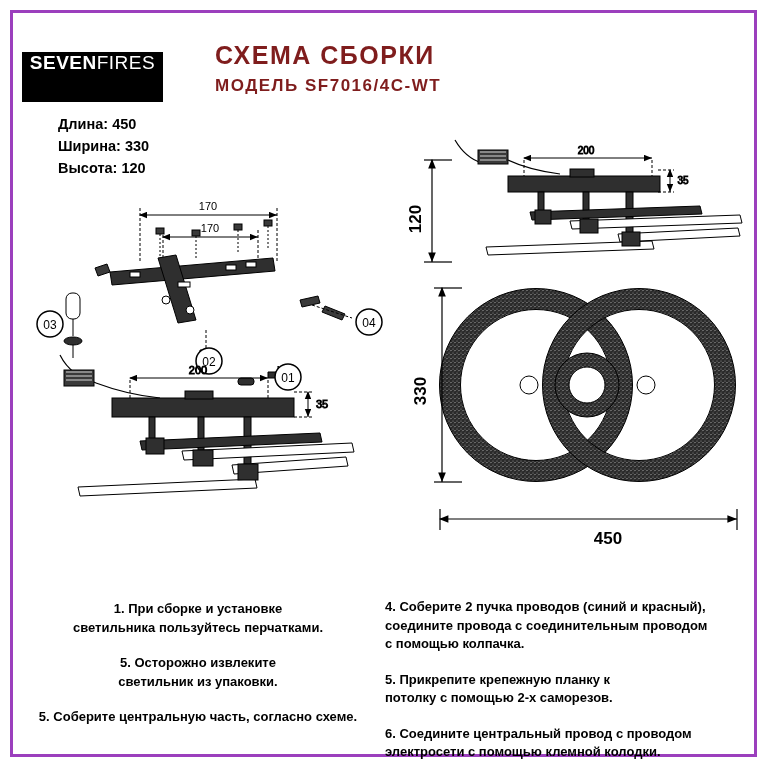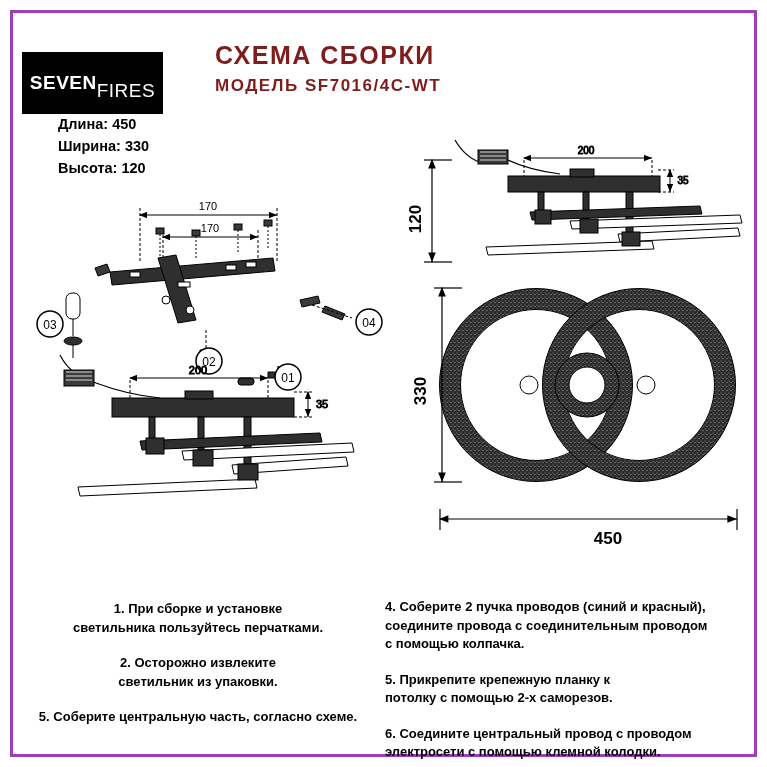--- a/index.html
+++ b/index.html
@@ -25,30 +25,30 @@
     border: 3px solid #9b3fbd;
     box-sizing: border-box;
   }
 
   
   .logo {
     position: absolute;
     left: 22px;
     top: 52px;
     width: 141px;
-    height: 62px;
+    height: 50px;
     background: #000000;
     color: #ffffff;
     display: flex;
-    align-items: center;
+    align-items: flex-start;
     justify-content: center;
     letter-spacing: .5px;
   }
   .logo .seven { font-weight: bold; font-size: 19px; }
-  .logo .fires { font-weight: normal; font-size: 19px; margin-top: 15px; }
+  .logo .fires { font-weight: normal; font-size: 19px; }
 
   .title-block {
     position: absolute;
     left: 215px;
     top: 40px;
     color: #7f1d1d;
   }
   .title-line1 {
     font-size: 25px;
     font-weight: bold;
@@ -323,21 +323,21 @@
       <line x1="440" y1="509" x2="440" y2="530"></line>
       <line x1="737" y1="509" x2="737" y2="530"></line>
     </g>
     <text x="608" y="544" font-size="17" font-weight="bold" text-anchor="middle" font-family="Liberation Sans, sans-serif">450</text>
   </svg>
 
 
   <div class="instr-col-left">
     <div class="instr-item">1. При сборке и установке
 светильника пользуйтесь перчатками.</div>
-    <div class="instr-item">2. Осторожно извлеките
+    <div class="instr-item">5. Осторожно извлеките
 светильник из упаковки.</div>
     <div class="instr-item">5. Соберите центральную часть, согласно схеме.</div>
   </div>
 
   <div class="instr-col-right">
     <div class="instr-item">4. Соберите 2 пучка проводов (синий и красный),
 соедините провода с соединительным проводом
 с помощью колпачка.</div>
     <div class="instr-item">5. Прикрепите крепежную планку к
 потолку с помощью 2-х саморезов.</div>

